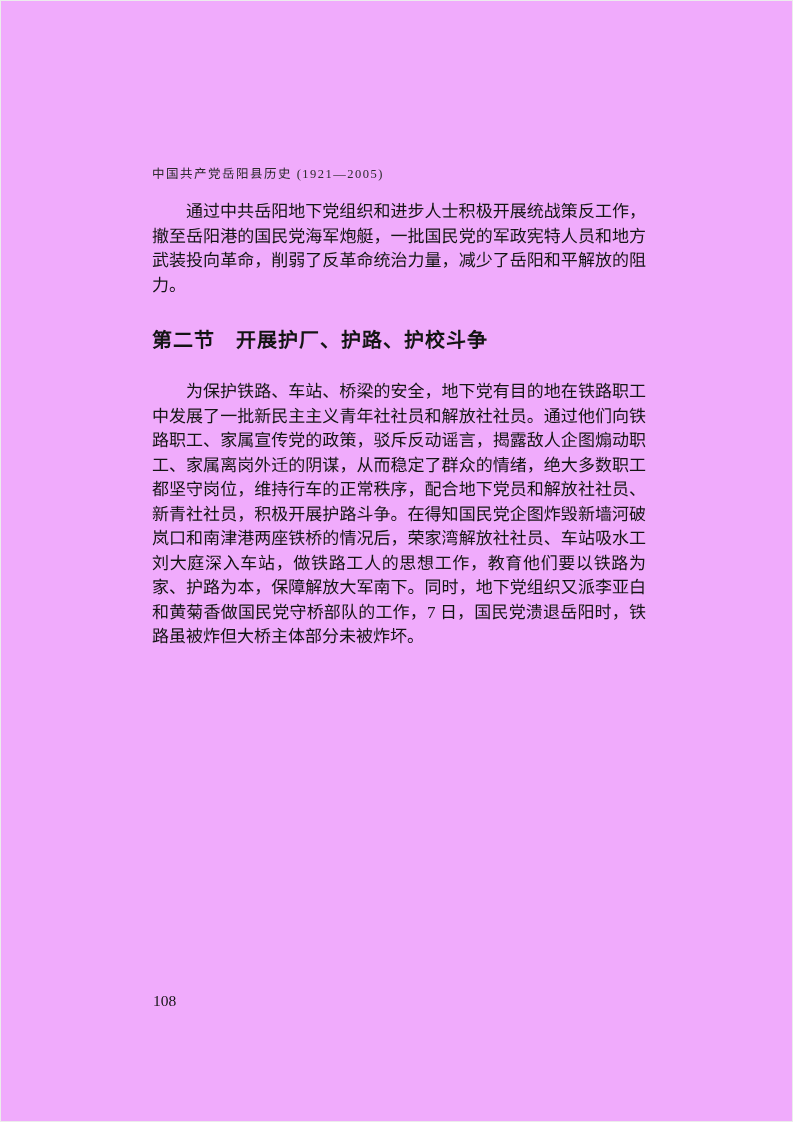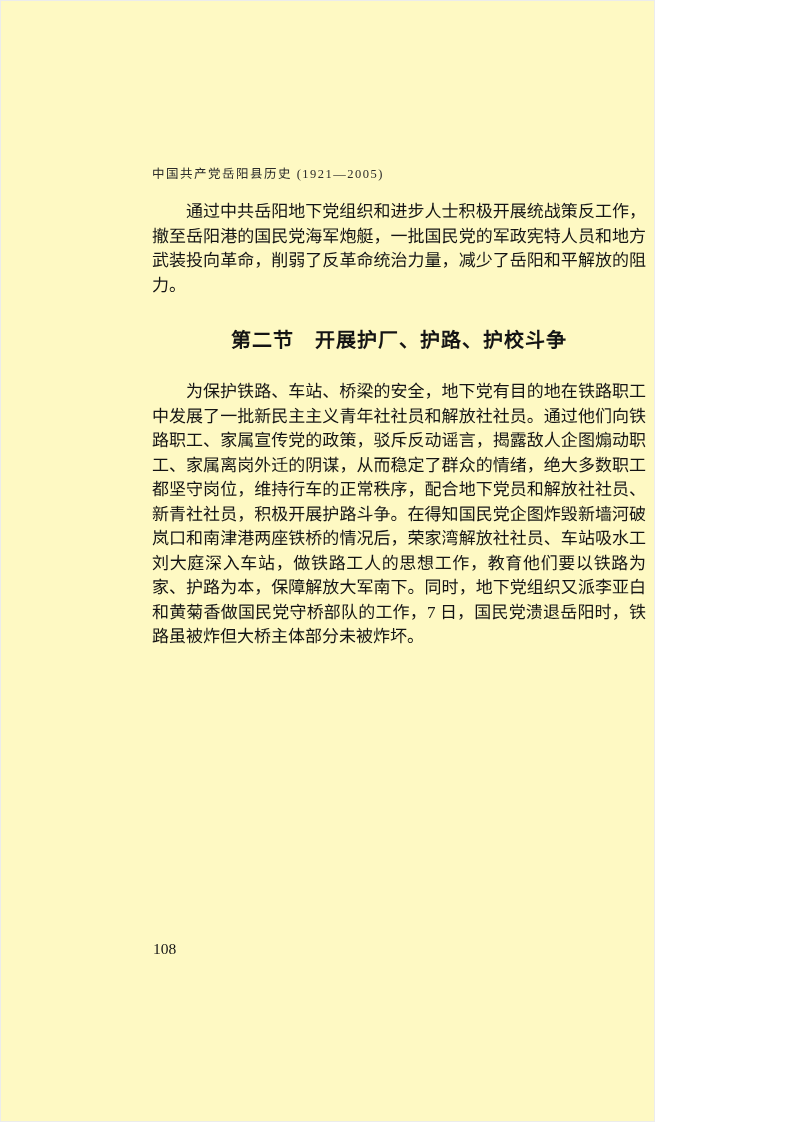--- a/index.html
+++ b/index.html
@@ -2,23 +2,23 @@
 <html lang="zh-CN"><head>
 <meta charset="utf-8">
 <style>
   html, body {
     margin: 0;
     padding: 0;
     background: #ffffff;
   }
   .sheet {
     position: relative;
-    width: 655px;
+    width: 793px;
     height: 1122px;
-    background: #fef9c3;
+    background: #f0abfc;
     box-shadow: inset 0 0 0 1px #ececec;
     overflow: hidden;
     font-family: "Liberation Serif", "DejaVu Serif", serif;
     color: #141414;
   }
   .running-header {
     position: absolute;
     left: 152px;
     top: 163px;
     font-size: 12.5px;
@@ -39,30 +39,30 @@
   .para {
     margin: 0;
     padding: 0;
   }
   .para.indent {
     text-indent: 2em;
   }
   .section-heading {
     margin: 28px 0 26px 0;
     padding: 0;
-    text-align: center;
+    text-align: left;
     font-size: 20px;
     font-weight: bold;
     letter-spacing: 1px;
     line-height: 28px;
   }
   .page-number {
     position: absolute;
     left: 153px;
-    top: 940px;
+    top: 992px;
     font-size: 15.5px;
     color: #141414;
   }
 </style>
 </head>
 <body>
 
 <div class="sheet">
 
   <div class="running-header">中国共产党岳阳县历史 (1921—2005)</div>

